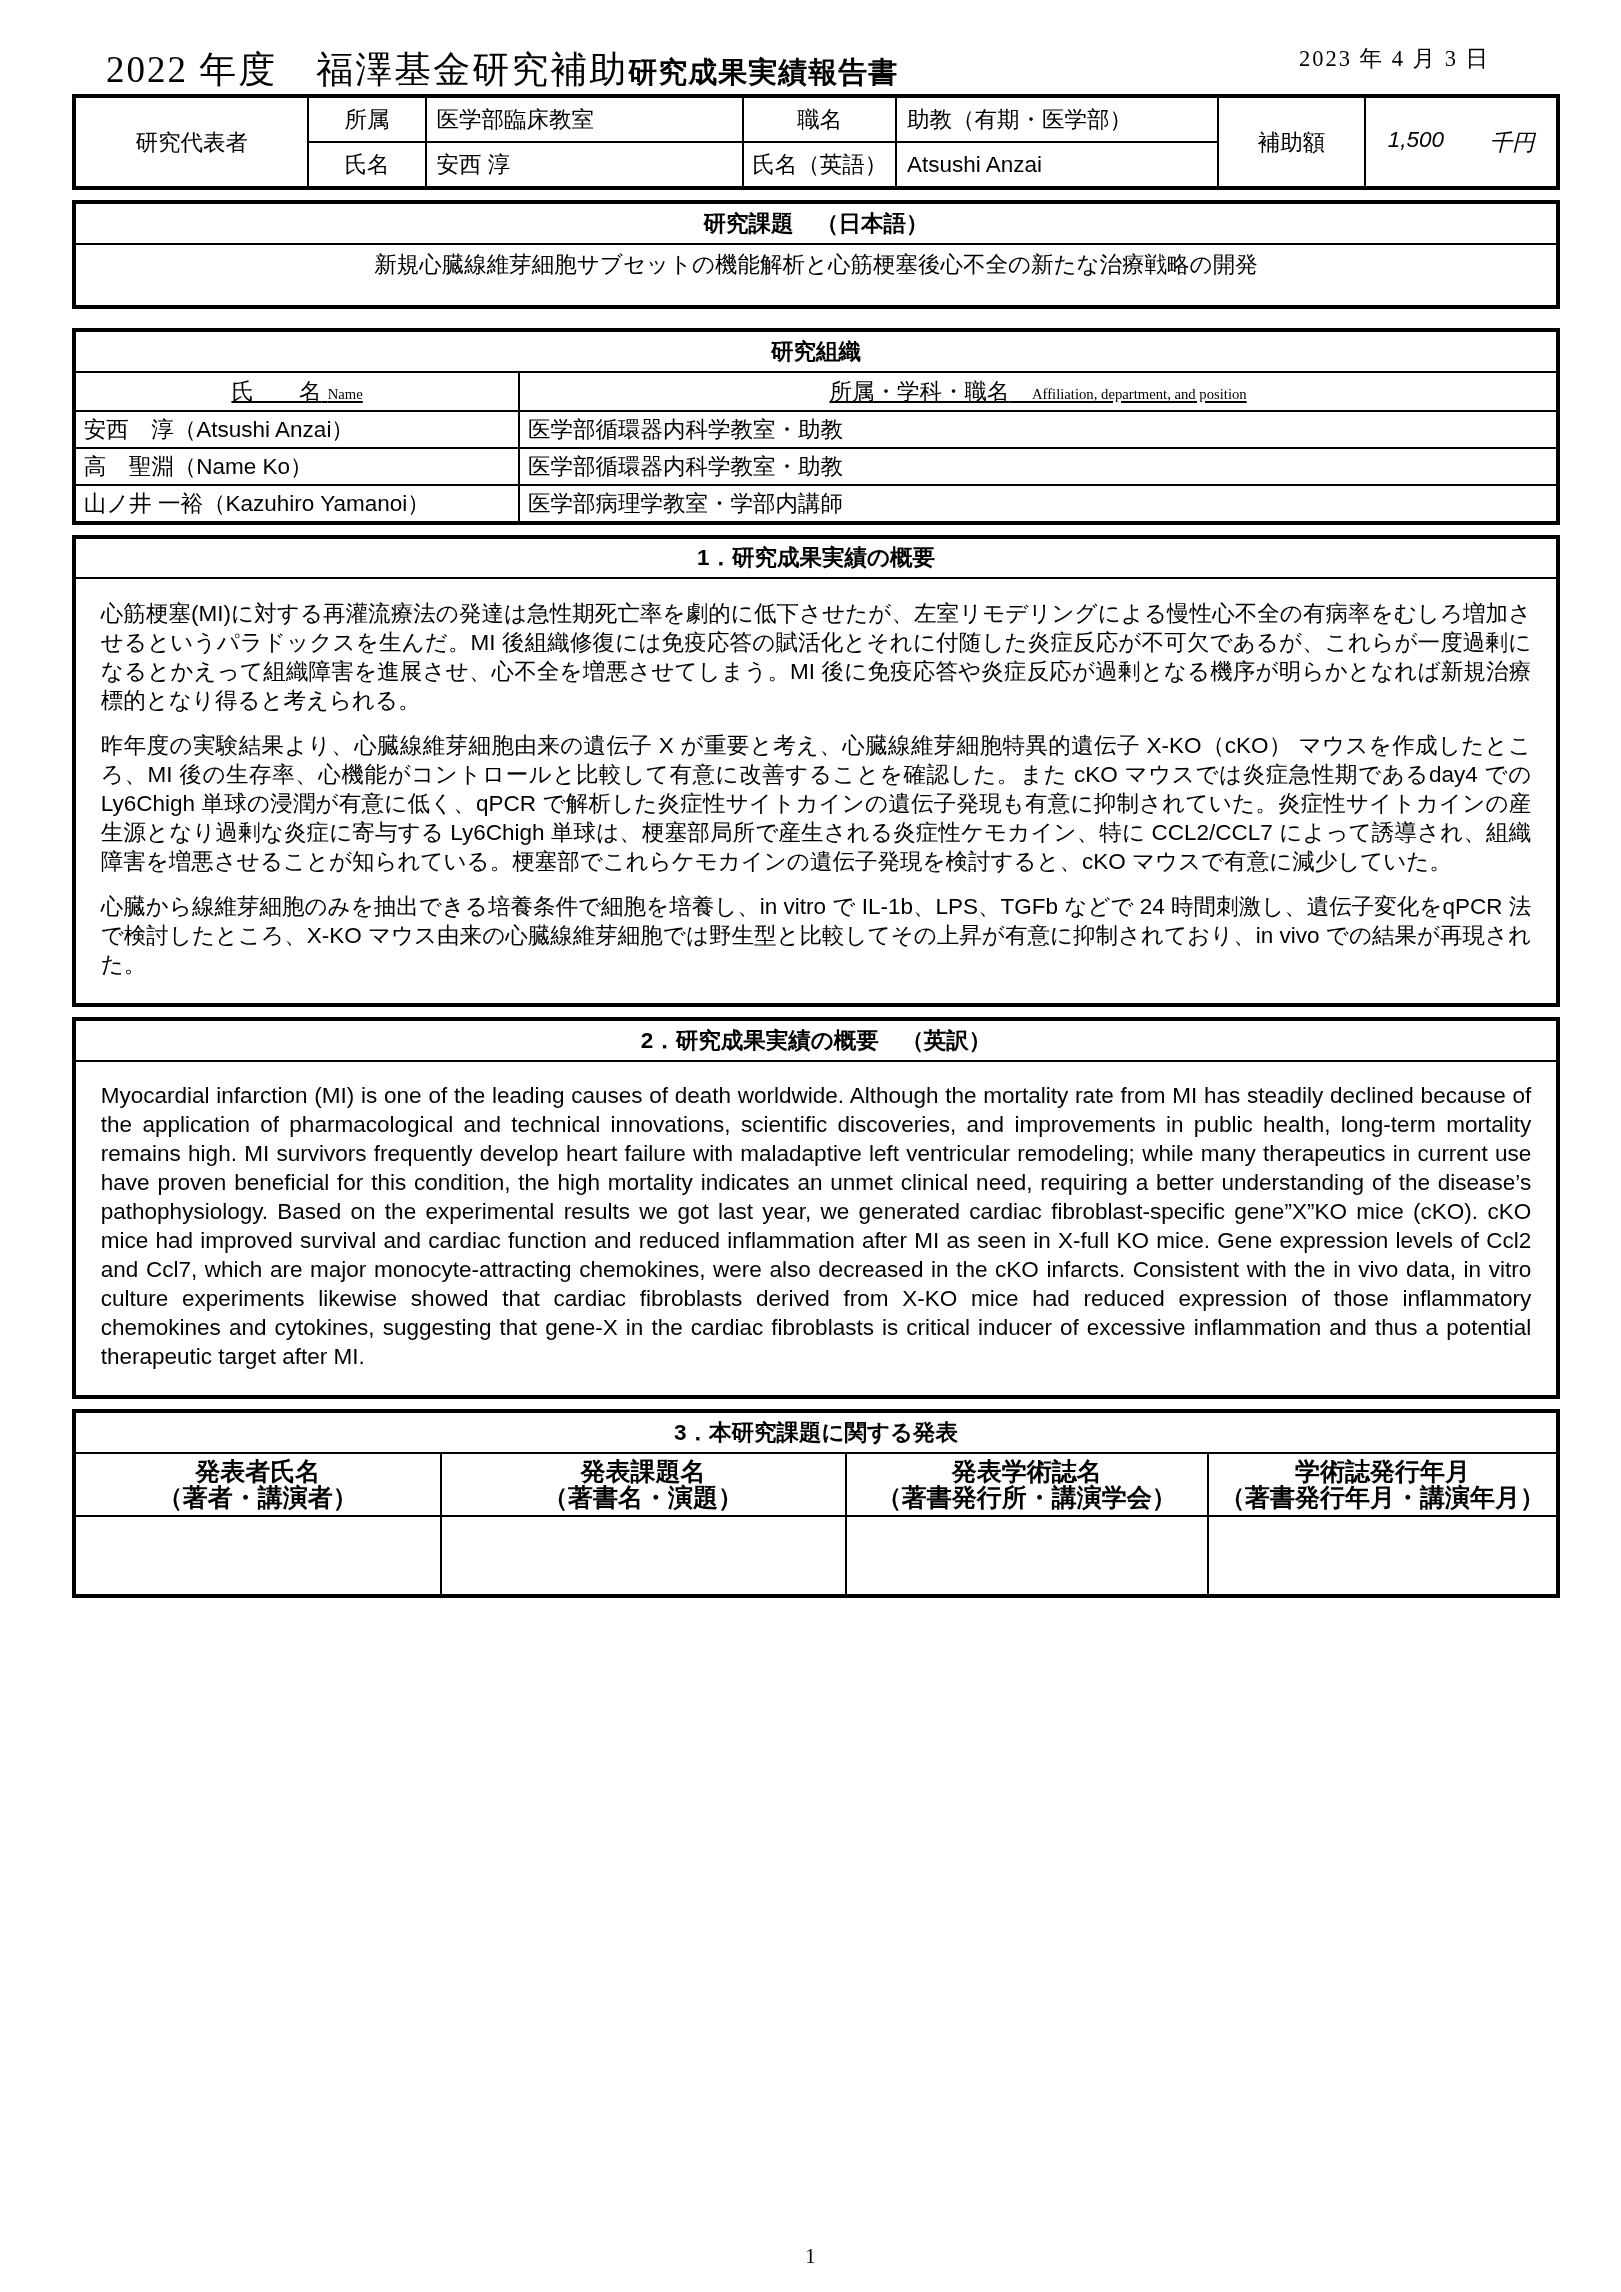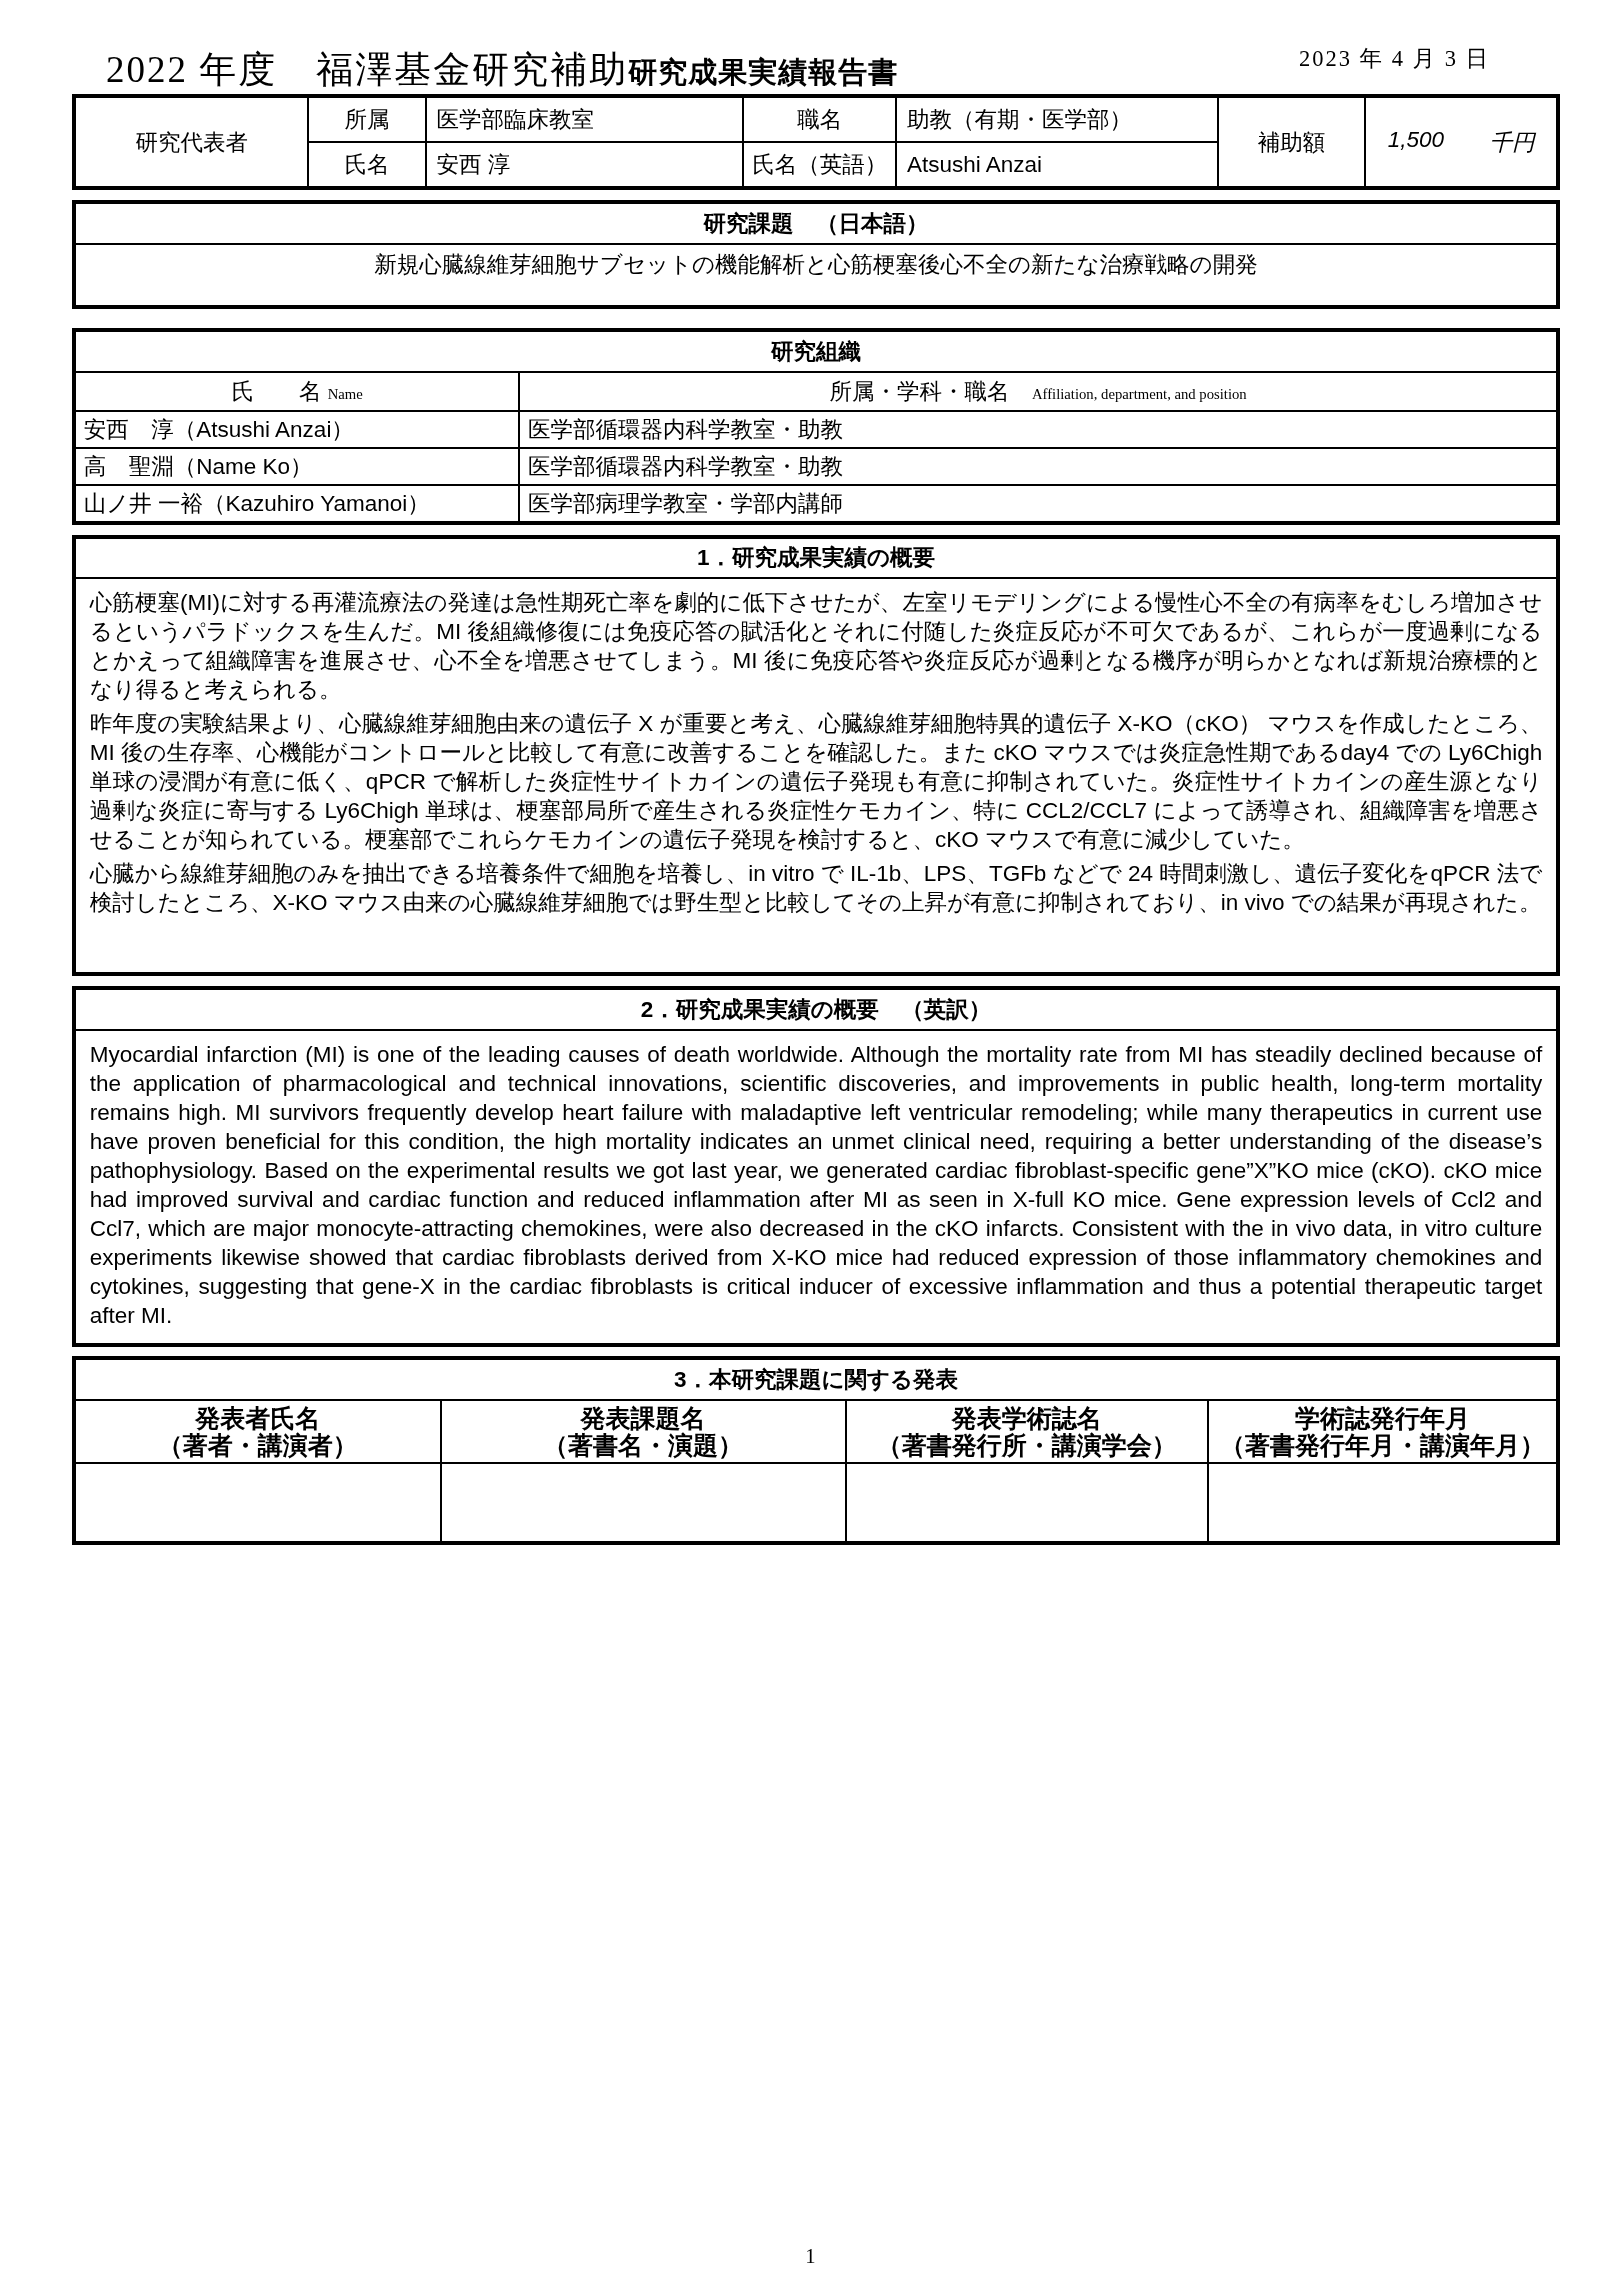--- a/index.html
+++ b/index.html
@@ -41,29 +41,29 @@
   }
   .c-label { text-align:center; font-weight:normal; padding:3.9px 2px; }
   .c-value { text-align:left; padding:3.9px 9.8px; }
   .info-table td { height:46px; }
   .grant-cell .grant-wrap { display:flex; justify-content:space-between; padding:0 11.8px;font-style:italic; }
 
   .title-body { vertical-align:top; text-align:center; padding:4.9px 7.8px;font-family:Liberation Serif, serif; }
   .title-body.ja { height:63px; font-size:22.5px; }
   .title-body.en { height:76px; font-size:21.6px; }
 
-  .org-header th { font-weight:normal; padding:2.9px 0; height:35px; }
+  .org-header th { font-weight:normal; padding:2.9px 0; height:35px;text-decoration:underline; }
   .small-en { font-size:14.7px; font-family:"Liberation Serif","DejaVu Serif",serif; }
   .org-row td { height:33px; padding:2px 7.8px; }
 
   .summary-body {
     vertical-align:top; text-align:justify;
     padding:3.9px 8.8px 7.8px 8.8px; line-height:29px; font-size:22.5px;
   }
-  .summary-body p { margin:5px; }
+  .summary-body p { margin:16px; }
   .summary-body.ja { height:396px; }
   .summary-body.en { height:306px; }
 
   .pub-header th {
     font-weight:bold; text-align:center; font-size:25px;
     line-height:26.5px; padding:3.9px 0; height:63px;
   }
   .pub-row td { height:80px; padding:3.9px 7.8px; vertical-align:top; }
 
   .page-number {

